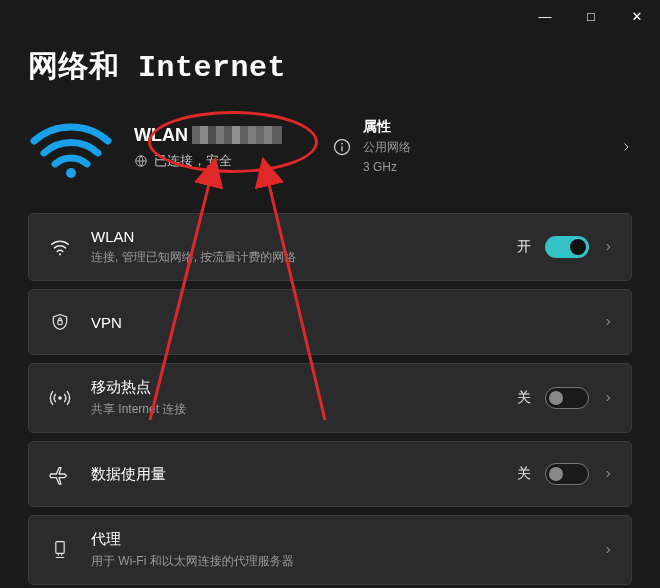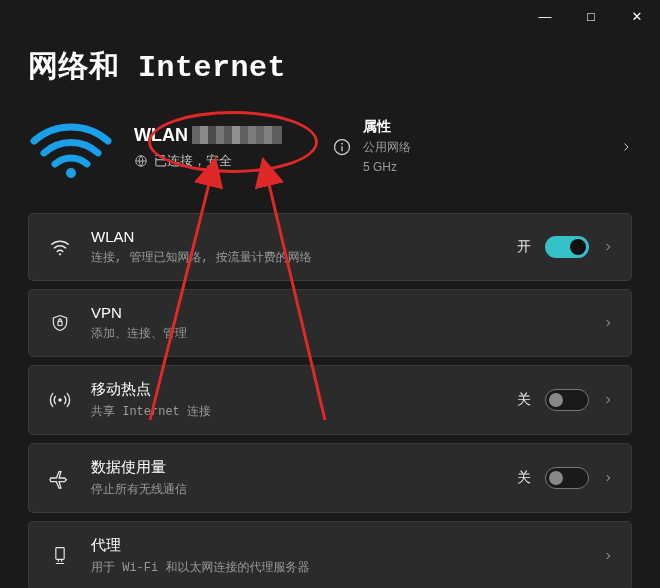--- a/index.html
+++ b/index.html
@@ -74,21 +74,21 @@
   .card {
     background: #2b2b2b;
     border: 1px solid #3a3a3a;
     border-radius: 5px;
     display: flex; align-items: center;
     padding: 14px 18px;
     min-height: 66px;
   }
   .card .icon { width: 26px; display:flex; justify-content:center; color:#e6e6e6; margin-right: 18px;}
   .card .txt .t { font-size: 15px; }
-  .card .txt .s { font-size: 12px; color: #9a9a9a; margin-top: 4px; font-family: Liberation Mono, monospace; }
+  .card .txt .s { font-size: 12px; color: #9a9a9a; margin-top: 4px; }
   .card .right { margin-left: auto; display:flex; align-items:center; gap: 14px; }
   .state { font-size: 14px; color:#e6e6e6; }
   .toggle {
     width: 44px; height: 22px; border-radius: 11px;
     position: relative;
   }
   .toggle.on { background:#34c1c7; }
   .toggle.on::after {
     content:""; position:absolute; width:16px; height:16px; border-radius:50%;
     background:#111; right:3px; top:3px;
@@ -146,21 +146,21 @@
       <span class="info-icon">
         <svg width="20" height="20" viewBox="0 0 24 24" fill="none" stroke="#cfcfcf" stroke-width="1.5">
             <circle cx="12" cy="12" r="9"></circle>
             <line x1="12" y1="11" x2="12" y2="17"></line>
             <circle cx="12" cy="8" r="1" fill="#cfcfcf" stroke="none"></circle>
           </svg>
       </span>
       <div class="labels">
         <div class="t">属性</div>
         <div class="s">公用网络</div>
-        <div class="s">5 GHz</div>
+        <div class="s">3 GHz</div>
       </div>
     </div>
 
 
     <span class="chev-hero">
       <svg width="12" height="12" viewBox="0 0 24 24" fill="none" stroke="#cfcfcf" stroke-width="2">
           <path d="M9 5l7 7-7 7"></path>
         </svg>
     </span>
 
@@ -196,21 +196,20 @@
     <div class="card">
       <span class="icon">
         <svg width="20" height="22" viewBox="0 0 24 24" fill="none" stroke="#e6e6e6" stroke-width="1.4">
             <path d="M12 3l8 3v5c0 5-3.5 8.5-8 10-4.5-1.5-8-5-8-10V6l8-3z"></path>
             <rect x="9.5" y="10" width="5" height="5" rx="1"></rect>
             <path d="M10.5 10V8.5a1.5 1.5 0 0 1 3 0V10"></path>
           </svg>
       </span>
       <div class="txt">
         <div class="t">VPN</div>
-        <div class="s">添加、连接、管理</div>
       </div>
       <div class="right">
         <span class="chev">
             <svg width="10" height="10" viewBox="0 0 24 24" fill="none" stroke="#cfcfcf" stroke-width="2">
               <path d="M9 5l7 7-7 7"></path>
             </svg>
           </span>
       </div>
     </div>
 
@@ -240,21 +239,20 @@
     </div>
 
     <div class="card">
       <span class="icon">
         <svg width="22" height="22" viewBox="0 0 24 24" fill="none" stroke="#e6e6e6" stroke-width="1.4">
             <path d="M2 12h6l3-7h2l-2 7h6l2 2-2 2h-6l2 7h-2l-3-7H2l-1-2 1-2z"></path>
           </svg>
       </span>
       <div class="txt">
         <div class="t">数据使用量</div>
-        <div class="s">停止所有无线通信</div>
       </div>
       <div class="right">
         <span class="state">关</span>
         <div class="toggle off"></div>
         <span class="chev">
             <svg width="10" height="10" viewBox="0 0 24 24" fill="none" stroke="#cfcfcf" stroke-width="2">
               <path d="M9 5l7 7-7 7"></path>
             </svg>
           </span>
       </div>

